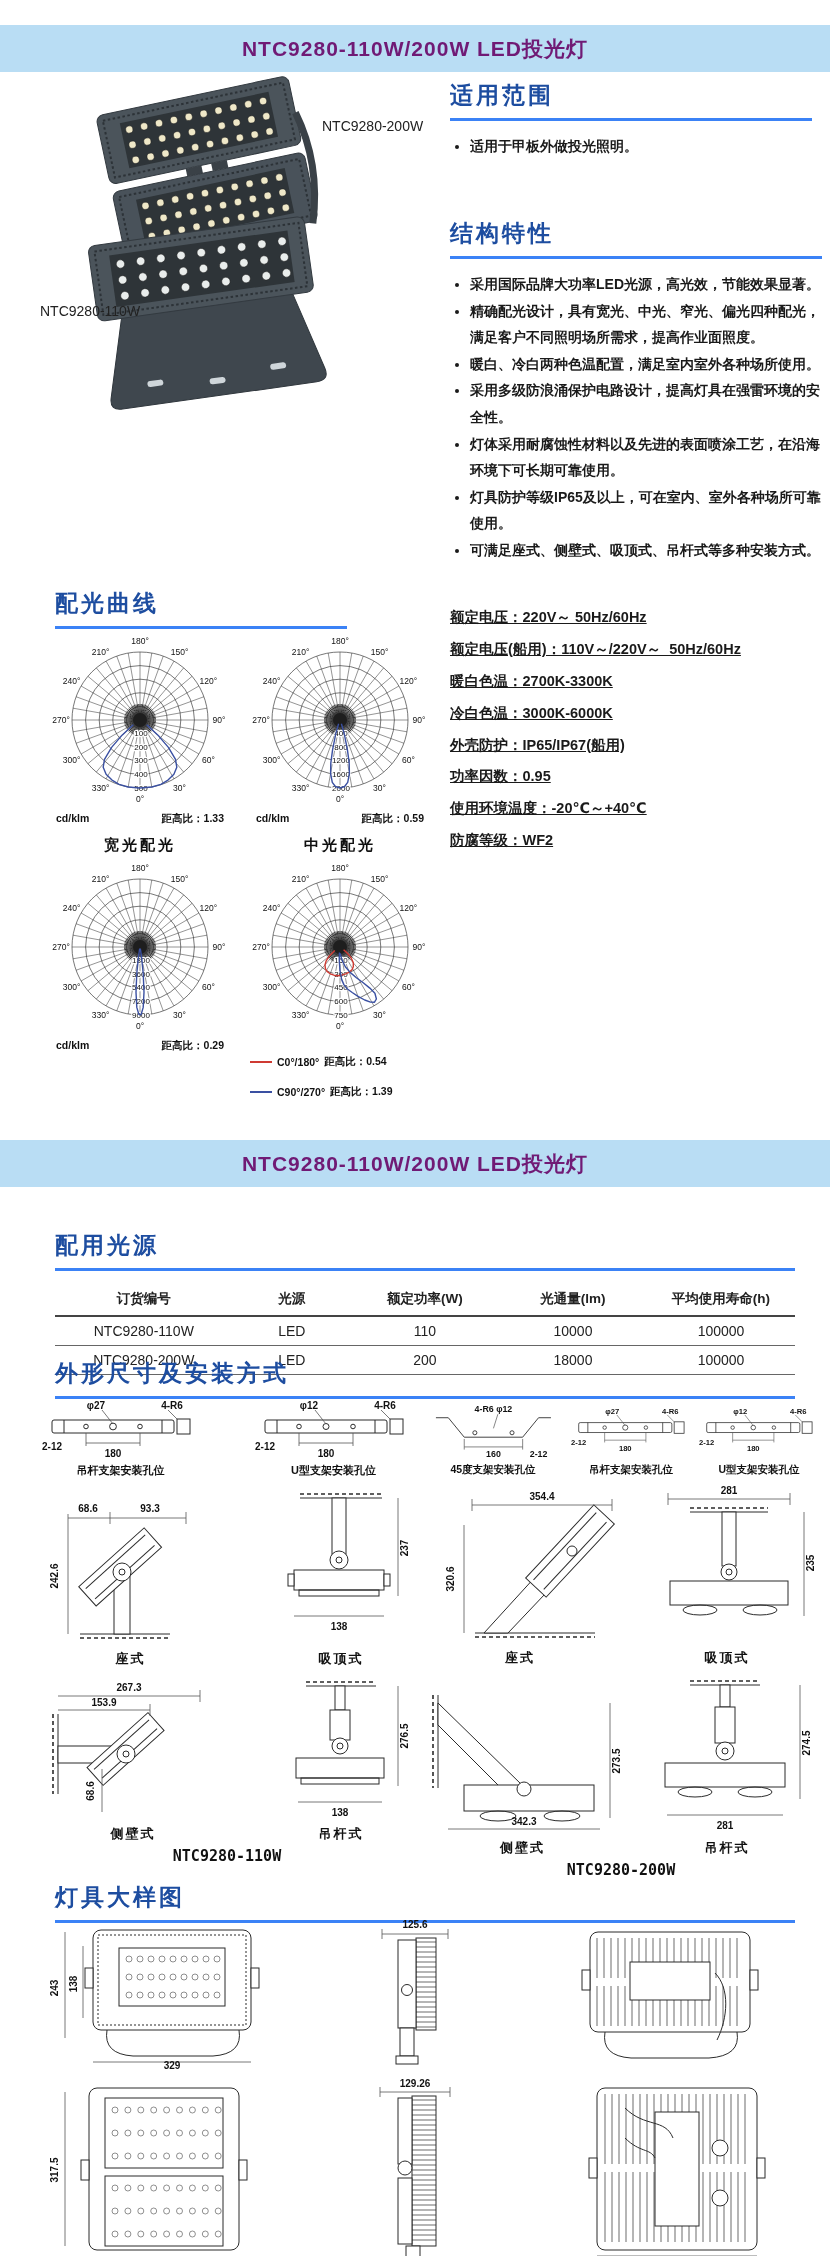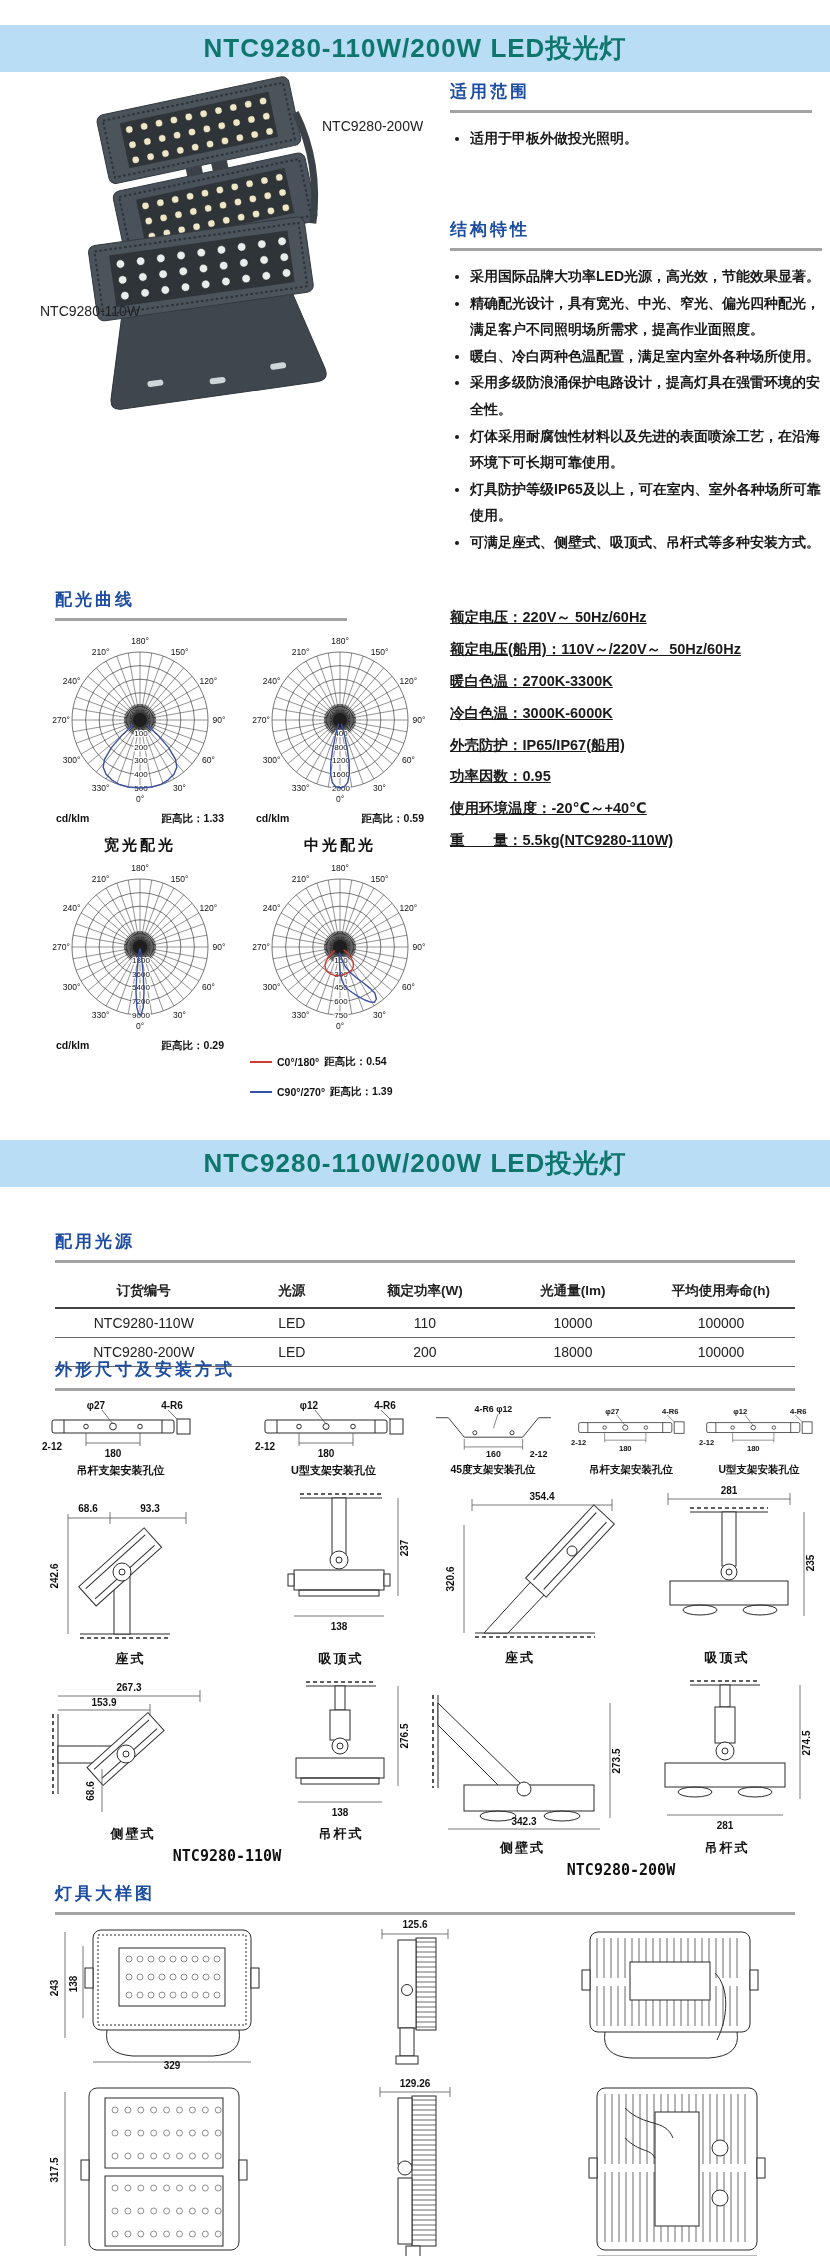--- a/index.html
+++ b/index.html
@@ -1,22 +1,22 @@
 <!DOCTYPE html>
 <html><head>
 <meta charset="utf-8">
 <style>
   html,body{margin:0;padding:0;}
   body{width:830px;height:2256px;position:relative;background:#fff;
        font-family:"Liberation Sans","DejaVu Sans",sans-serif;color:#222;overflow:hidden;}
   .abs{position:absolute;}
   .hdr{left:0;width:830px;height:47px;background:#b9ddf4;display:flex;align-items:center;justify-content:center;}
-  .hdr span{font-size:26px;font-weight:bold;color:#0f766e;letter-spacing:1px;}
-  .sec-h{font-size:17px;font-weight:bold;color:#1d4da0;letter-spacing:3px;
-         border-bottom:3px solid #a3a3a3;padding-bottom:7px;margin:0;}
+  .hdr span{font-size:21px;font-weight:bold;color:#701a75;letter-spacing:1px;}
+  .sec-h{font-size:23px;font-weight:bold;color:#1d4da0;letter-spacing:3px;
+         border-bottom:3px solid #3b82f6;padding-bottom:7px;margin:0;}
   .photo-label{font-size:14px;color:#222;}
   .bullets{margin:12px 0 0 0;padding-left:20px;}
   .bullets li{font-size:14px;font-weight:700;line-height:1.9;color:#1a1a1a;}
   .tech-lines{margin-top:14px;}
   .tech-lines p{font-size:14.5px;font-weight:700;line-height:2.2;margin:0;color:#1a1a1a;white-space:pre;text-decoration:underline;}
   .charts-grid{display:grid;grid-template-columns:200px 200px;grid-row-gap:6px;}
   .chart-cell{display:flex;flex-direction:column;align-items:center;}
   .chart-meta{width:168px;display:flex;justify-content:space-between;font-size:10.5px;font-weight:700;color:#111;}
   .chart-cap{margin-top:10px;font-size:15px;font-weight:700;letter-spacing:3px;color:#111;text-align:center;}
   .legend{width:180px;font-size:10.5px;font-weight:700;color:#111;}
@@ -768,21 +768,21 @@
 
 <div class="abs" style="left:450px;top:588px;width:362px;">
   <div class="tech-lines">
     <p>额定电压：220V～ 50Hz/60Hz</p>
     <p>额定电压(船用)：110V～/220V～  50Hz/60Hz</p>
     <p>暖白色温：2700K-3300K</p>
     <p>冷白色温：3000K-6000K</p>
     <p>外壳防护：IP65/IP67(船用)</p>
     <p>功率因数：0.95</p>
     <p>使用环境温度：-20℃～+40℃</p>
-    <p>重　　量：5.5kg(NTC9280-110W)</p>
+    <p>防腐等级：WF2</p>
   </div>
 </div>
 
 <div class="abs hdr" style="top:1140px;">
   <span>NTC9280-110W/200W LED投光灯</span>
 </div>
 
 <div class="abs" style="left:55px;top:1230px;width:740px;">
   <h2 class="sec-h">配用光源</h2>
   <table class="lamp-table">

